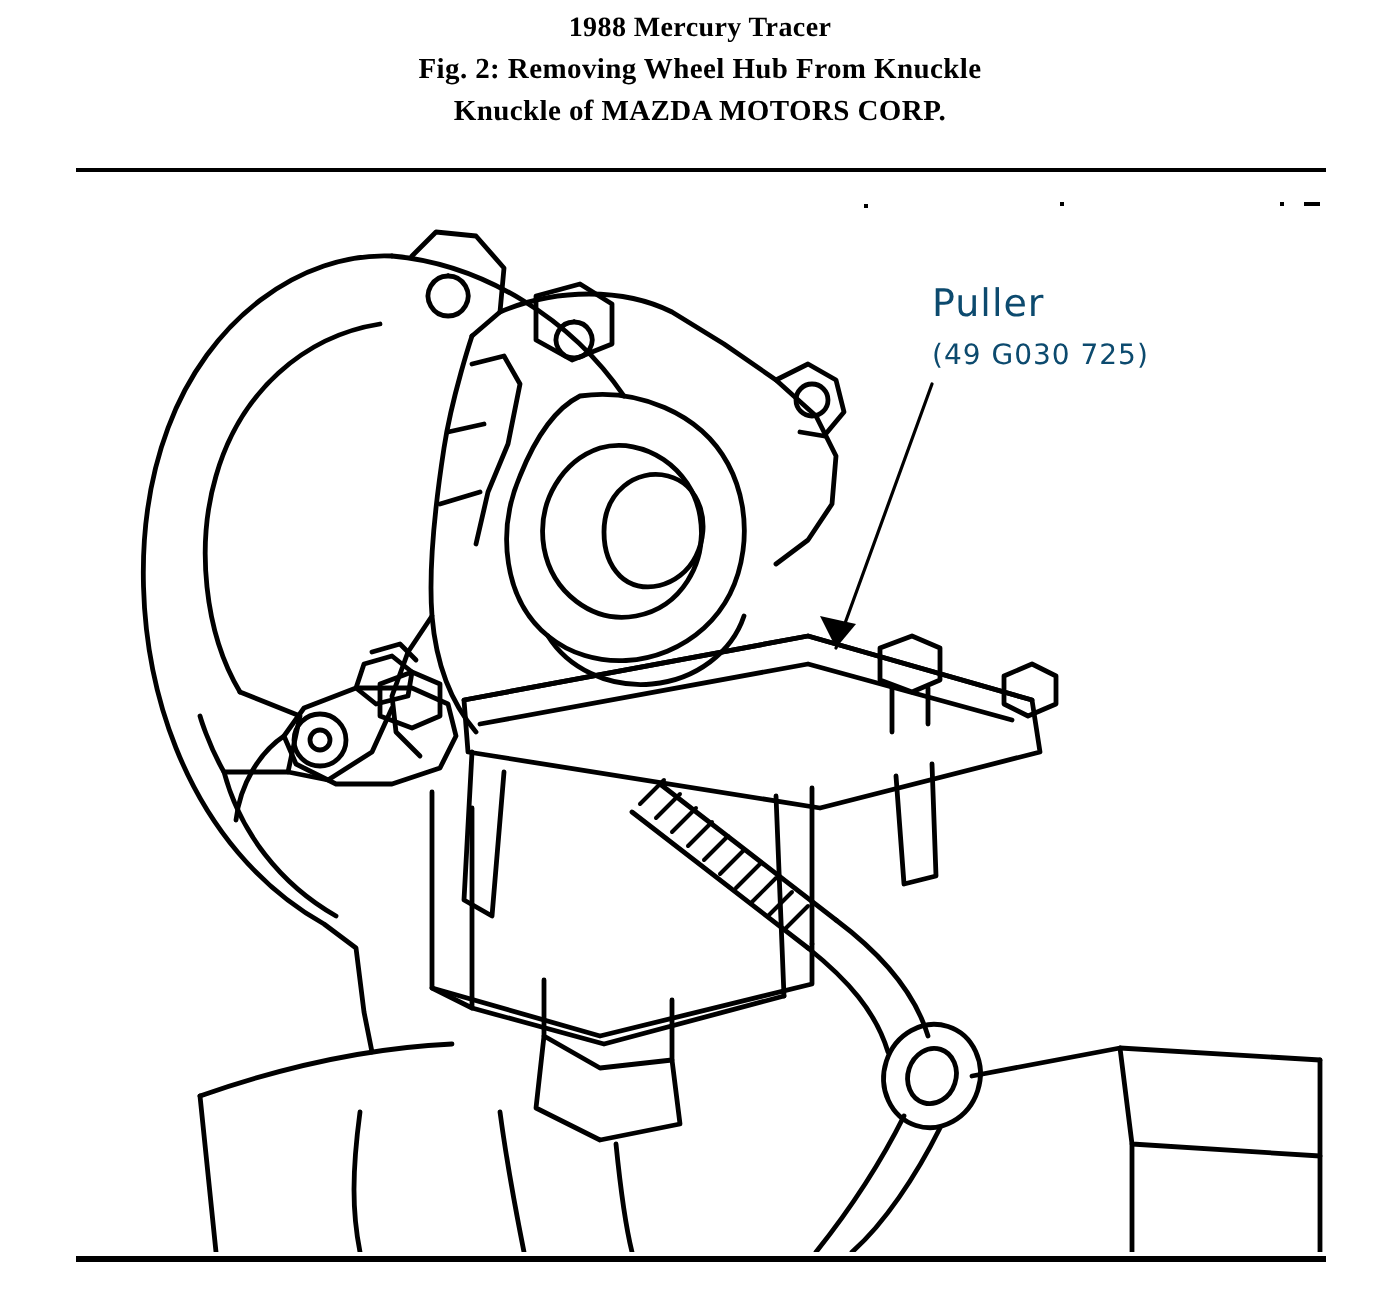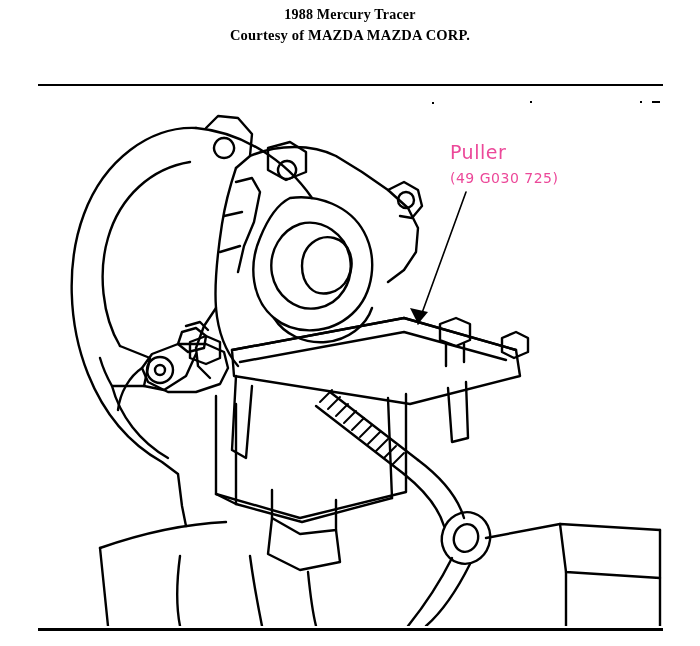--- a/index.html
+++ b/index.html
@@ -65,46 +65,47 @@
     top: 86px;
     width: 700px;
     height: 540px;
   }
   .figure svg {
     display: block;
   }
 
   .callout-label {
     position: absolute;
-    left: 450px;
+    left: 466px;
     top: 139px;
     width: 210px;
     font-family: "DejaVu Sans", sans-serif;
     font-size: 19px;
     line-height: 26px;
-    color: #ec4899;
+    color: #0c4a6e;
     letter-spacing: 0.5px;
   }
   .callout-label .l2 { font-size: 14px; }
 
   .speck {
     position: absolute;
     background: #000000;
     width: 2px;
     height: 2px;
   }
 </style>
 </head>
 <body>
 
 <div class="page">
 
   <div class="header">
     <div class="line l1">1988 Mercury Tracer</div>
-    <div class="line l3">Courtesy of MAZDA MAZDA CORP.</div>
+    <div class="line l2">Fig. 2: Removing Wheel Hub From Knuckle</div>
+    <div class="line l3">Knuckle of MAZDA MOTORS CORP.</div>
   </div>
 
   <div class="rule-top"></div>
 
   <div class="figure">
     <svg width="700" height="540" viewBox="0 0 700 540" xmlns="http://www.w3.org/2000/svg">
       <g fill="none" stroke="#000000" stroke-width="2.4" stroke-linejoin="round" stroke-linecap="round">
 
         <path d="M196,42 C150,40 104,74 84,128 C66,176 68,238 88,288
                  C104,328 130,358 162,376

